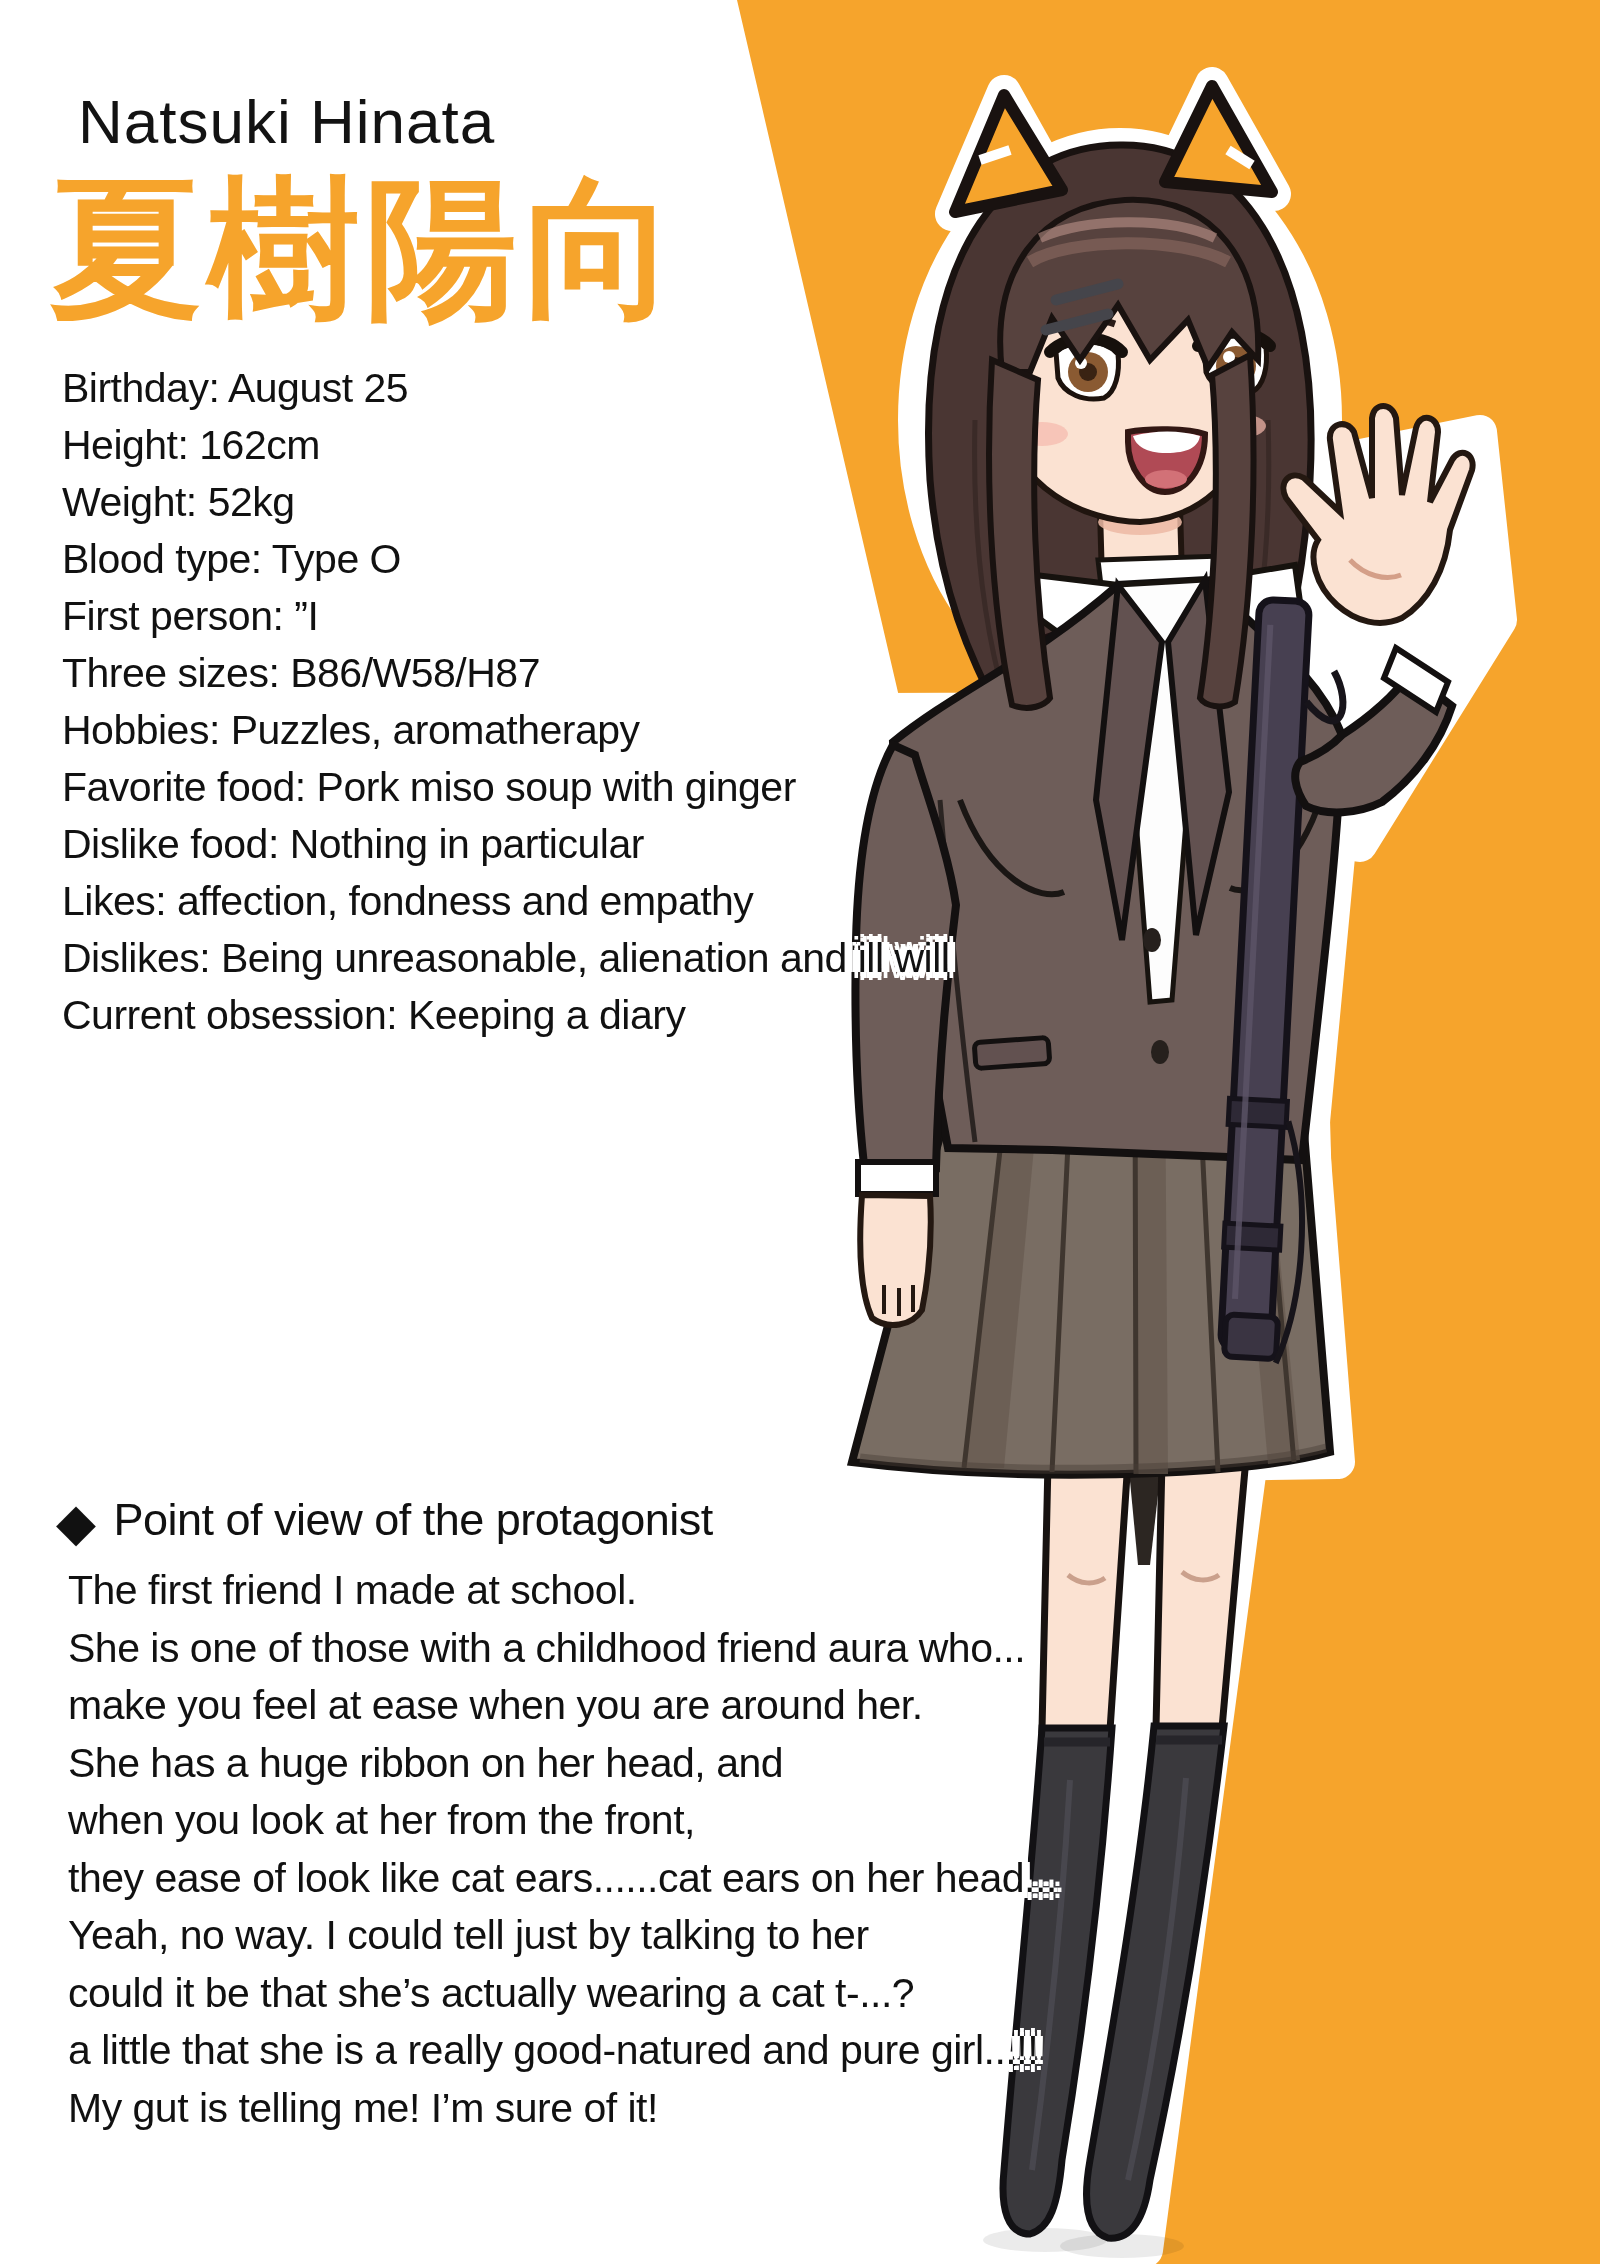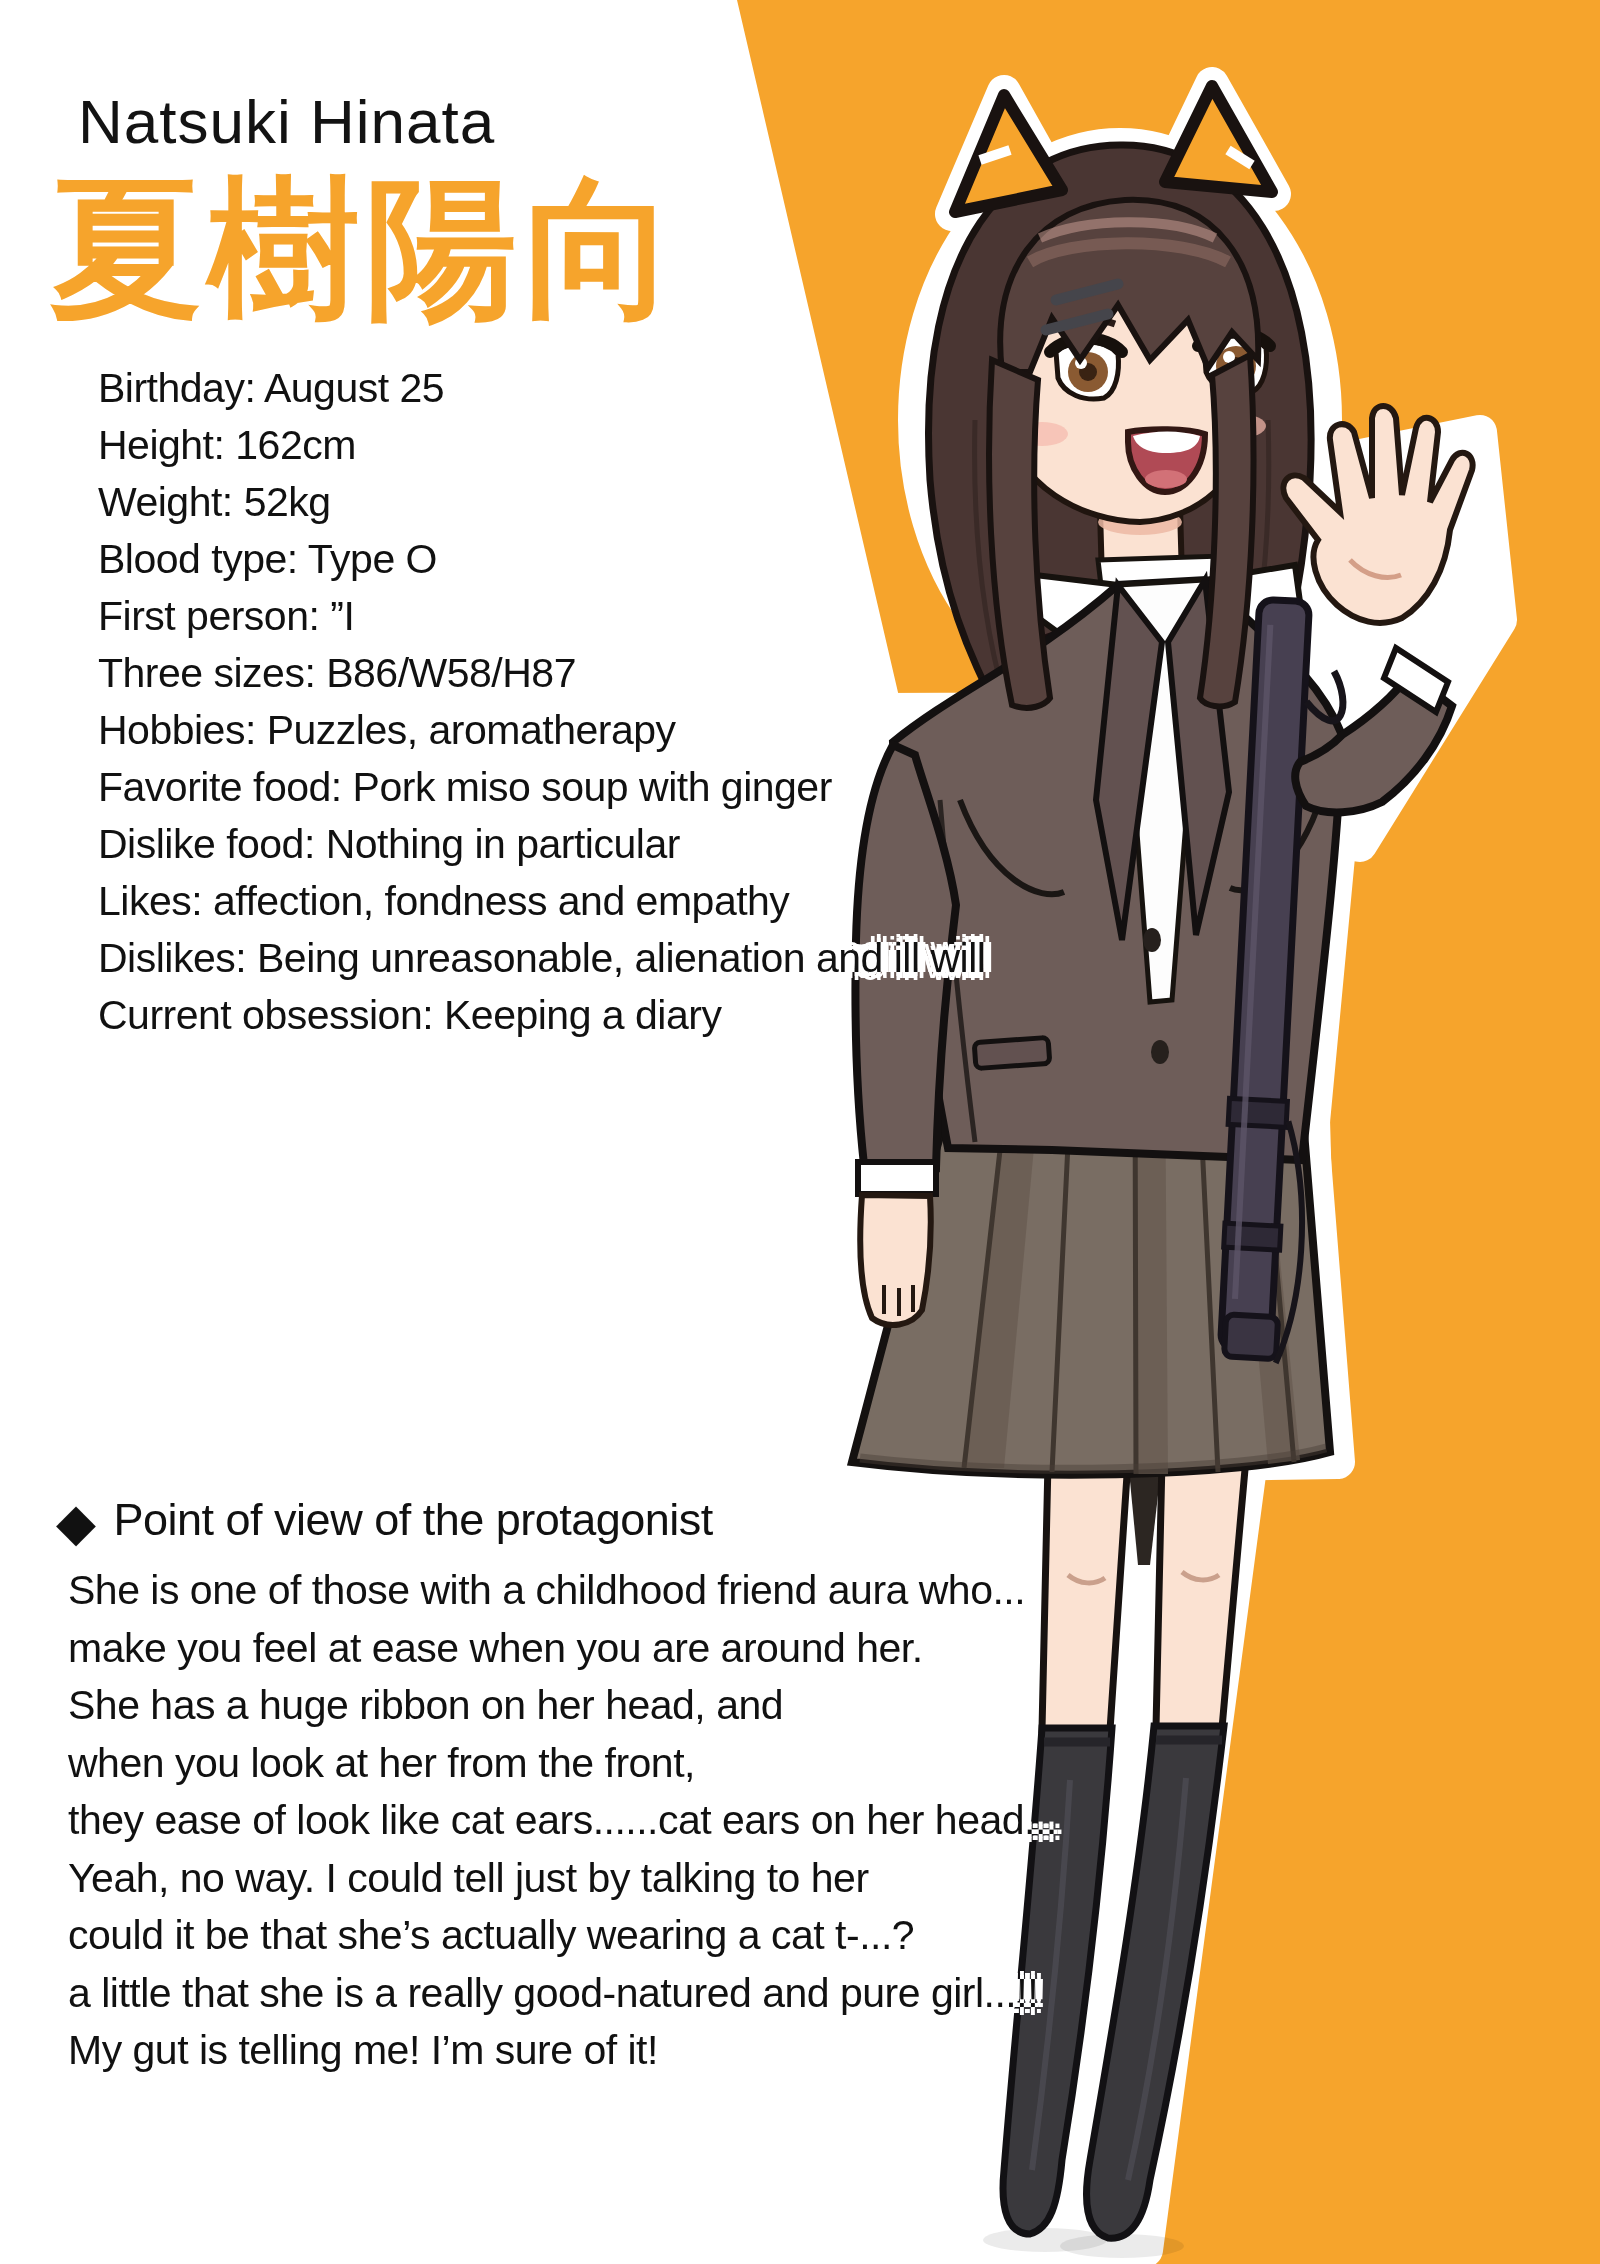--- a/index.html
+++ b/index.html
@@ -11,21 +11,21 @@
   .bg-svg{z-index:1;}
   .char-svg{z-index:2;}
   .txt{position:absolute;z-index:3;}
   .name-en{
     left:78px;top:86px;font-size:62px;letter-spacing:1px;color:#131313;white-space:nowrap;
   }
   .name-jp{
     left:50px;top:148px;font-size:152px;font-weight:bold;letter-spacing:6px;
     color:#F6A42C;white-space:nowrap;
   }
-  .profile-list{left:62px;top:360px;font-size:41px;line-height:57px;letter-spacing:-0.5px;white-space:nowrap;margin-left:36px;}
+  .profile-list{left:62px;top:360px;font-size:41px;line-height:57px;letter-spacing:-0.5px;white-space:nowrap;}
   .pov-heading{left:56px;top:1492px;font-size:45px;letter-spacing:-0.5px;white-space:nowrap;}
   .pov-heading .diamond{font-size:52px;vertical-align:-5px;margin-right:18px;}
   .pov-body{left:68px;top:1562px;font-size:41px;line-height:57.5px;letter-spacing:-0.5px;white-space:nowrap;}
   .outlined div, .outlined{
     text-shadow:
       0 8px 0 #fff,0 -8px 0 #fff,8px 0 0 #fff,-8px 0 0 #fff,
       6px 6px 0 #fff,-6px 6px 0 #fff,6px -6px 0 #fff,-6px -6px 0 #fff,
       4px 0 0 #fff,-4px 0 0 #fff,0 4px 0 #fff,0 -4px 0 #fff;
   }
 </style>
@@ -244,20 +244,21 @@
     <div>Likes: affection, fondness and empathy</div>
     <div>Dislikes: Being unreasonable, alienation and ill will</div>
     <div>Current obsession: Keeping a diary</div>
   </div>
 
   <div class="txt pov-heading">
     <span class="diamond">◆</span><span>Point of view of the protagonist</span>
   </div>
 
   <div class="txt pov-body outlined">
+    <div>The first friend I made at school.</div>
     <div>She is one of those with a childhood friend aura who...</div>
     <div>make you feel at ease when you are around her.</div>
     <div>She has a huge ribbon on her head, and</div>
     <div>when you look at her from the front,</div>
     <div>they ease of look like cat ears......cat ears on her head...</div>
     <div>Yeah, no way. I could tell just by talking to her</div>
     <div>could it be that she’s actually wearing a cat t-...?</div>
     <div>a little that she is a really good-natured and pure girl...!!</div>
     <div>My gut is telling me! I’m sure of it!</div>
   </div>

